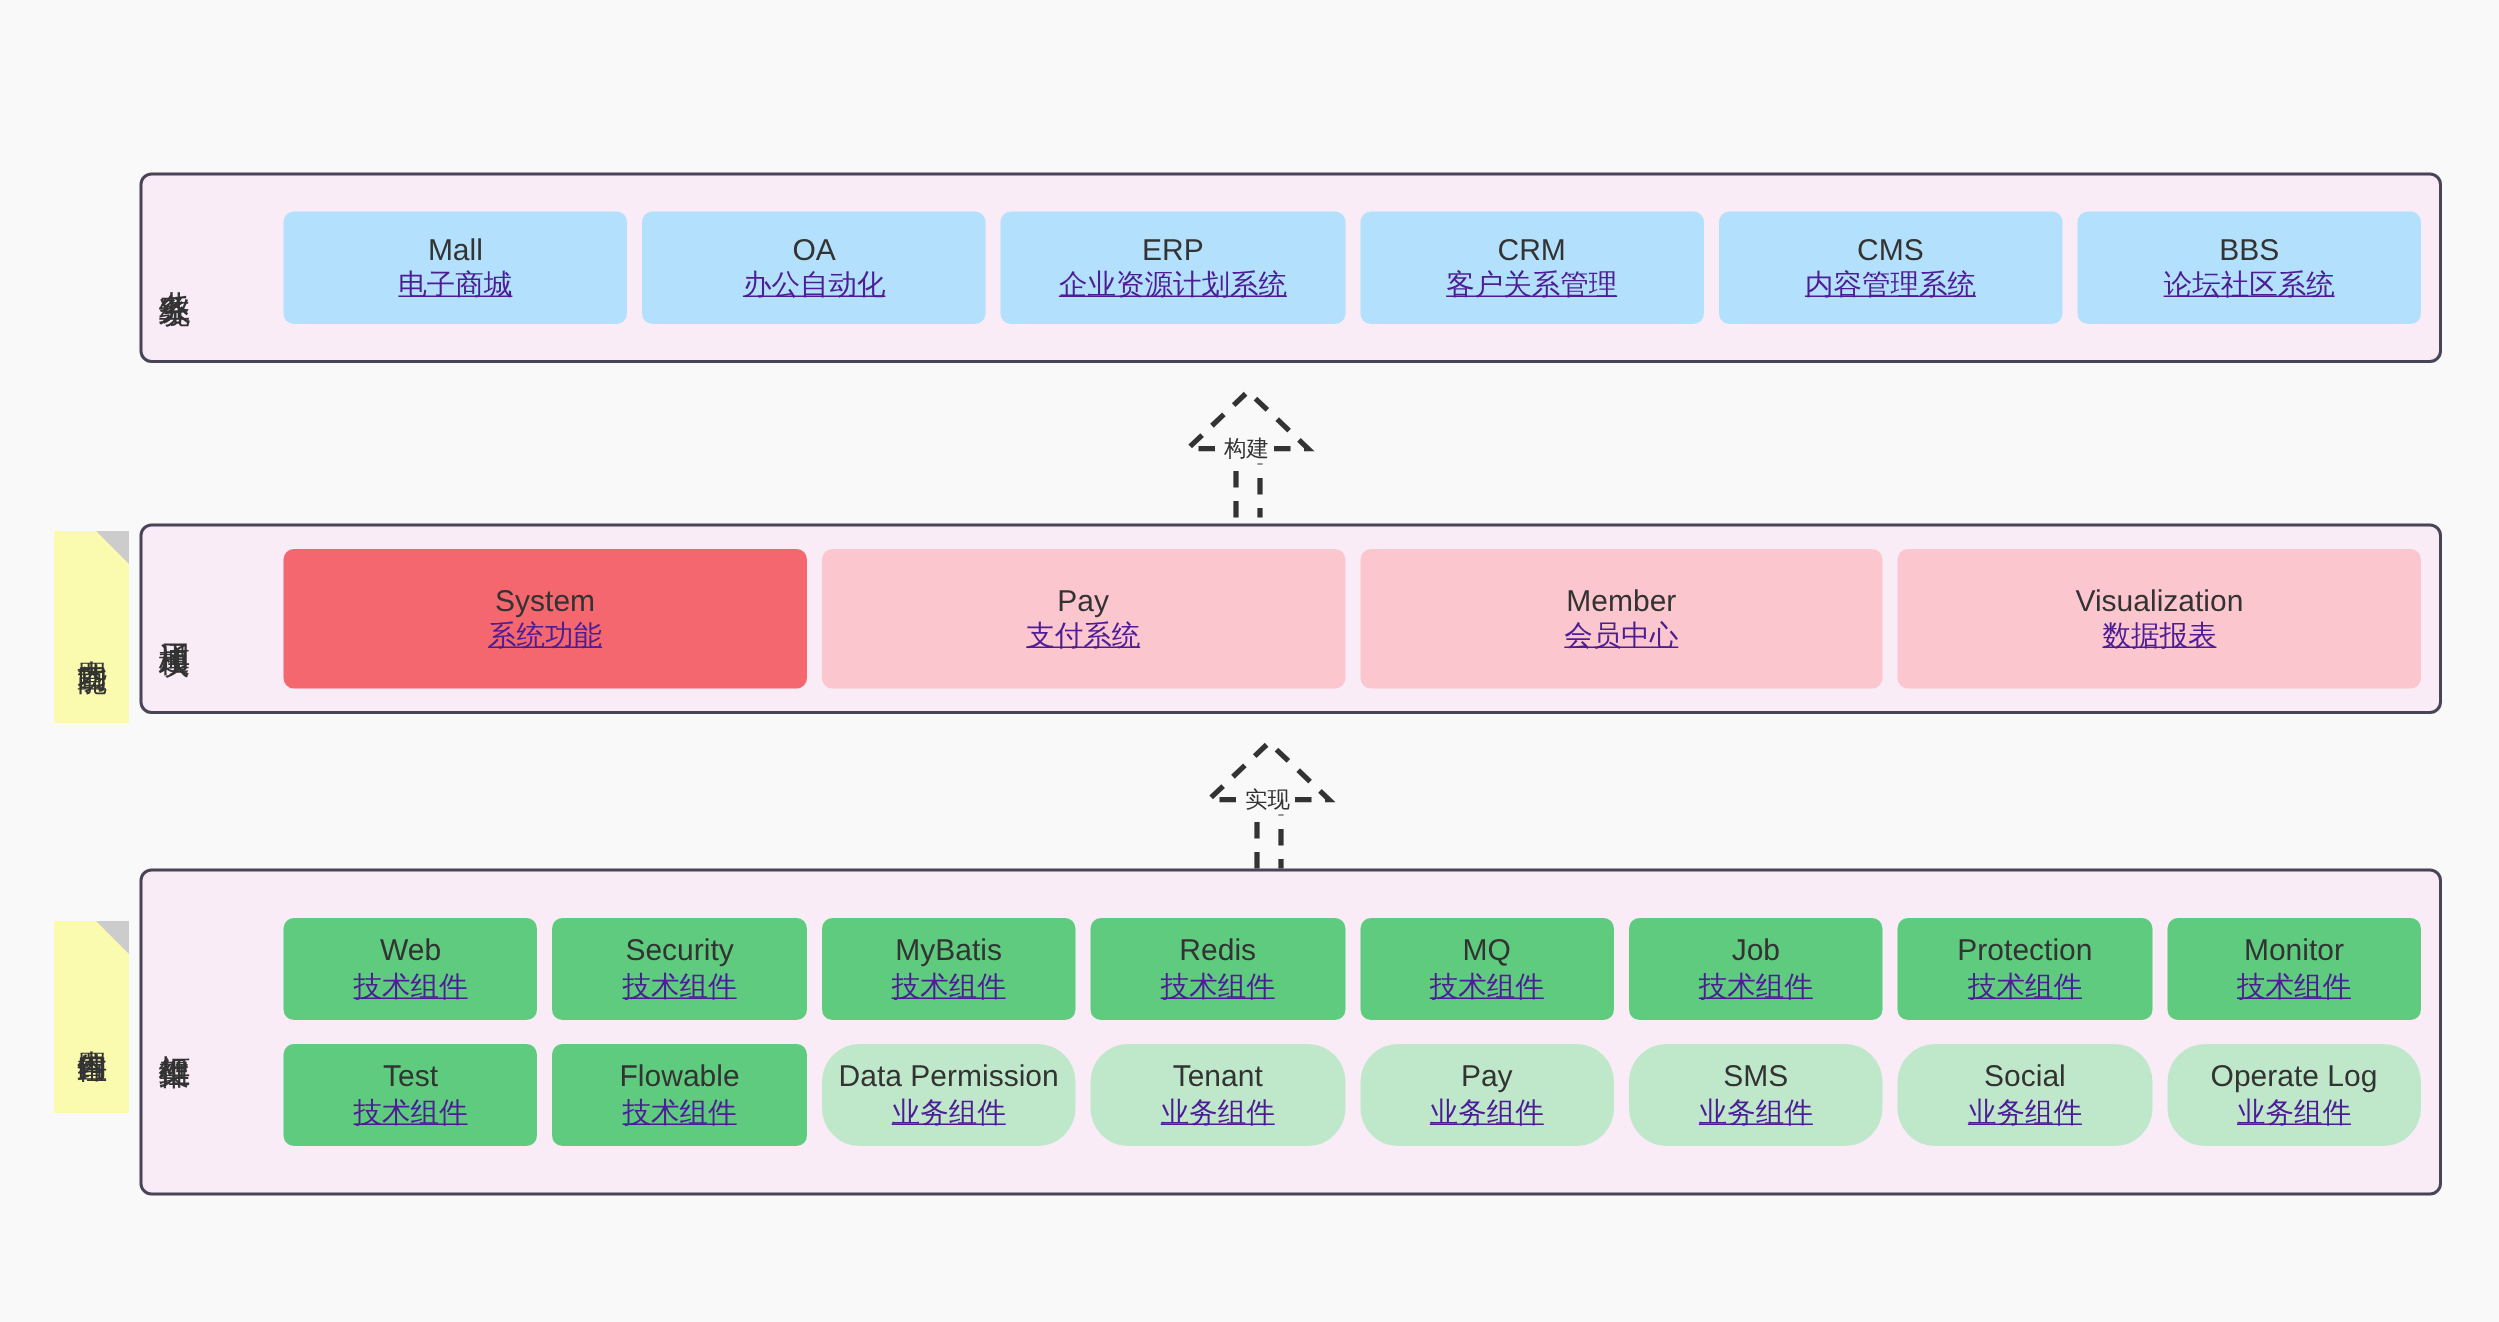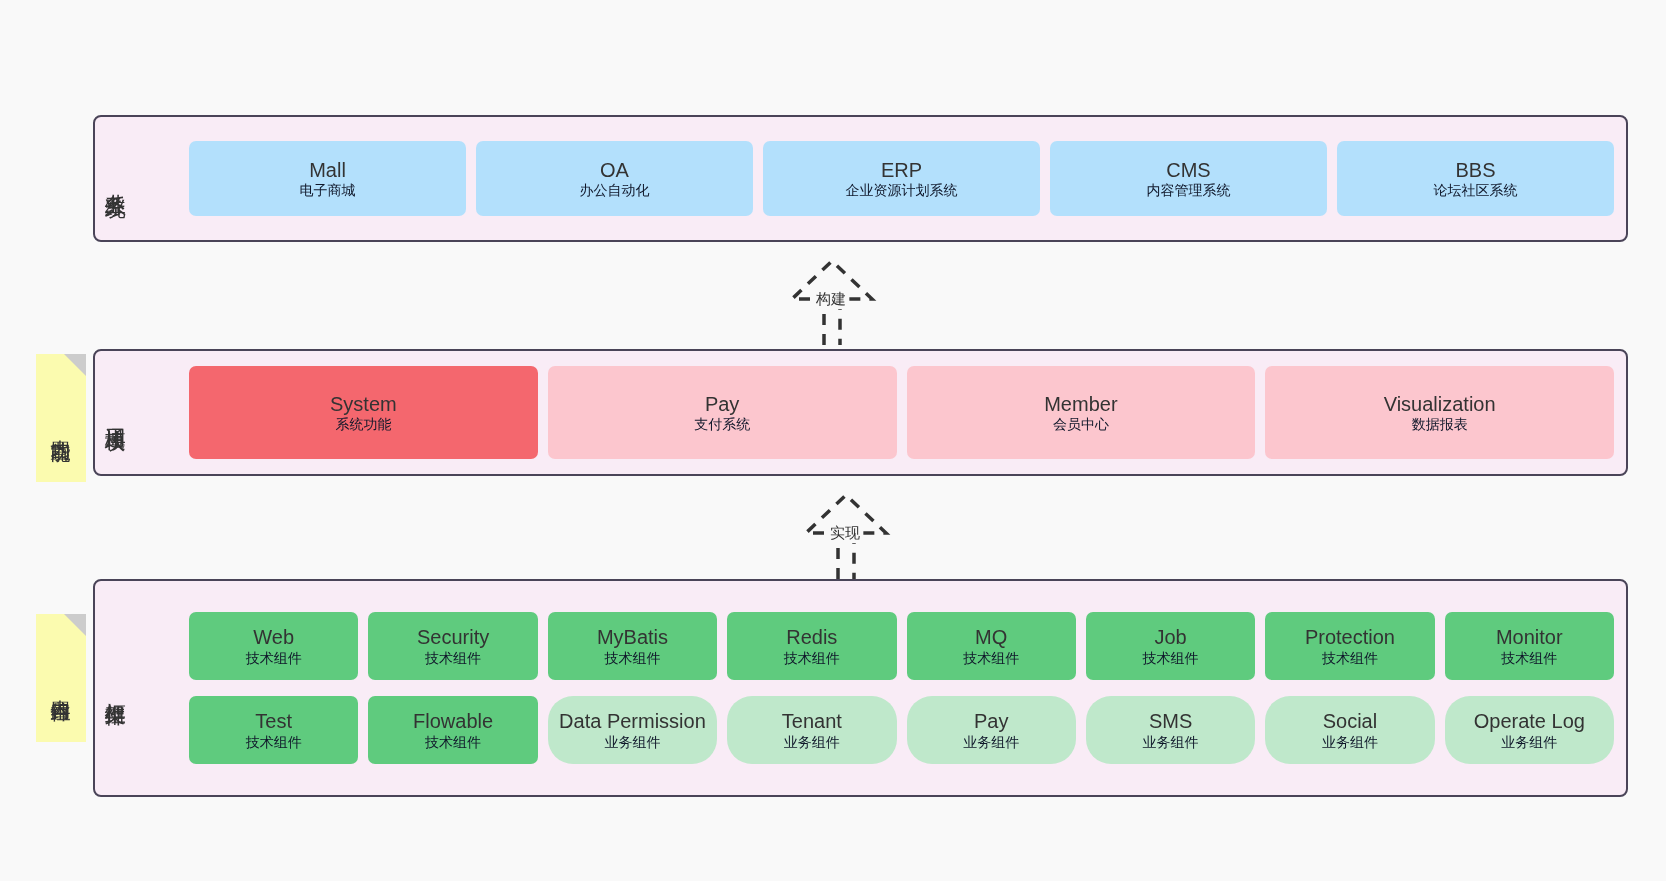--- a/index.html
+++ b/index.html
@@ -74,22 +74,23 @@
     justify-content: center;
     text-align: center;
     line-height: 1.22;
     padding: 4px 6px;
   }
   .node .en {
     font-size: 20px;
     color: #333333;
   }
   .node .cn {
-    font-size: 14px;
-    color: #0f172a;
+    font-size: 19px;
+    color: #4c1d95;
+    text-decoration: underline;
   }
   .node.blue      { background: #b3e0fc; }
   .node.red       { background: #f4676e; }
   .node.pink      { background: #fcc6ce; }
   .node.green     { background: #5fcb7e; }
   .node.lightgreen{ background: #bfe8cb; border-radius: 25px; }
 
   
   #layer-business { left: 93px;  top: 115px; width: 1535px; height: 127px; }
   #layer-business .node { height: 75px; }
@@ -163,20 +164,24 @@
         </div>
         <div class="node blue">
           <span class="en">OA</span>
           <span class="cn">办公自动化</span>
         </div>
         <div class="node blue">
           <span class="en">ERP</span>
           <span class="cn">企业资源计划系统</span>
         </div>
         <div class="node blue">
+          <span class="en">CRM</span>
+          <span class="cn">客户关系管理</span>
+        </div>
+        <div class="node blue">
           <span class="en">CMS</span>
           <span class="cn">内容管理系统</span>
         </div>
         <div class="node blue">
           <span class="en">BBS</span>
           <span class="cn">论坛社区系统</span>
         </div>
       </div>
     </div>
   </div>

